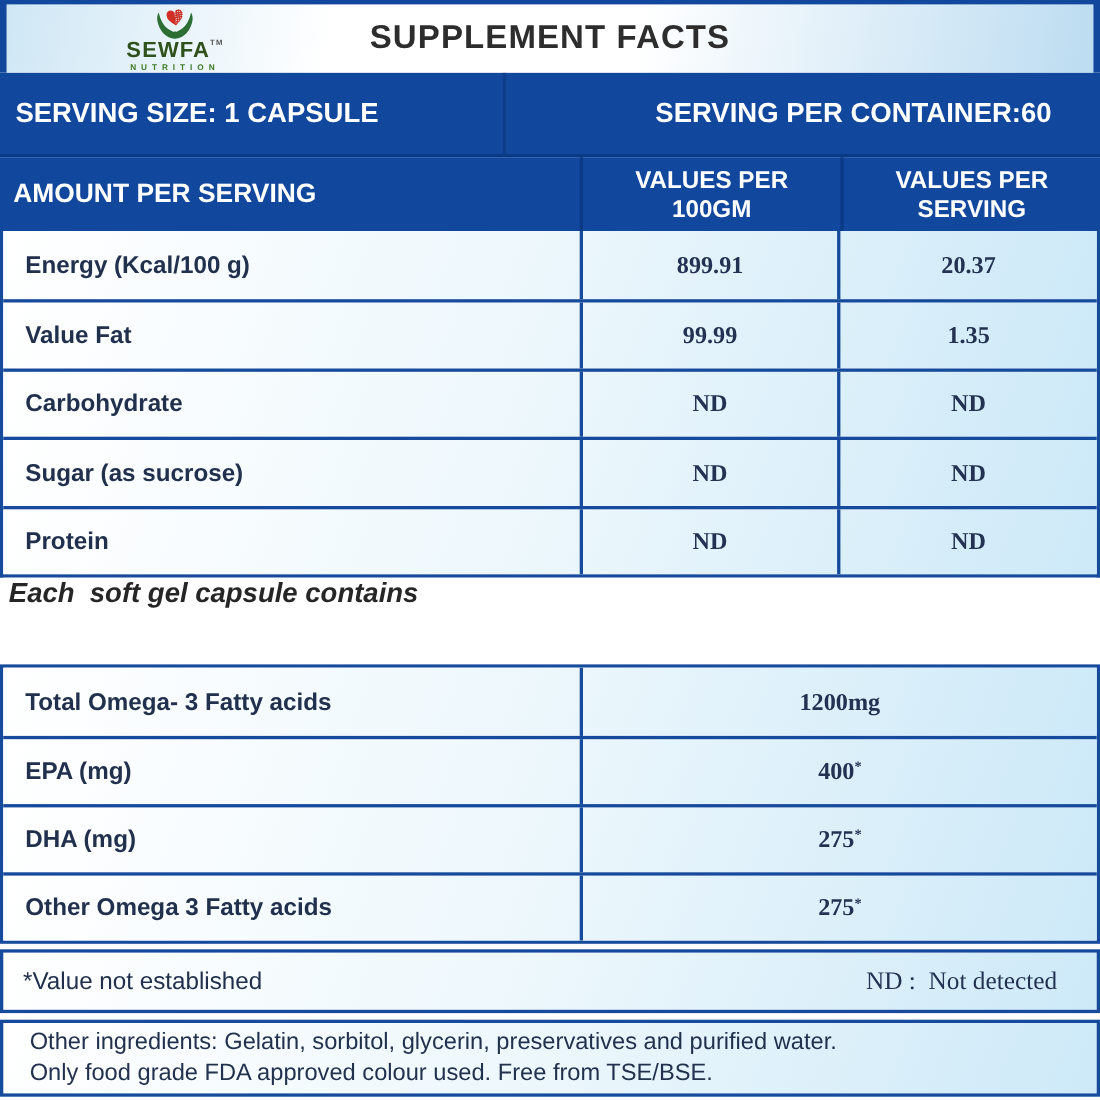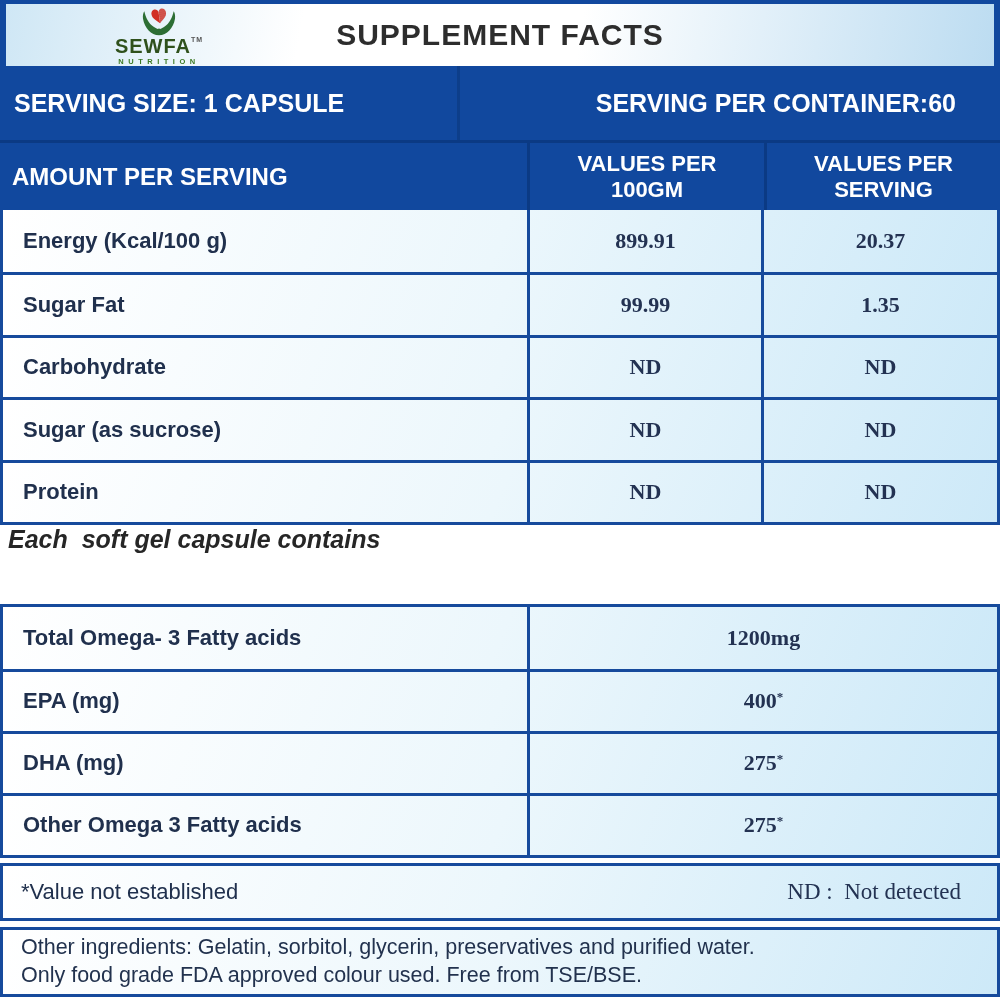--- a/index.html
+++ b/index.html
@@ -73,21 +73,21 @@
     display:flex;align-items:center;justify-content:space-between;
     padding:0 36px 0 18px;
   }
   .fn-left{font-size:22px;color:var(--label-ink);}
   .fn-right{font-family:"Liberation Serif",serif;font-size:23px;color:var(--serif-ink);white-space:pre;}
   
   .ingredients{
     margin-top:6px;border:3px solid var(--border);height:70px;
     background:linear-gradient(112deg,#ffffff 0%,#ecf7fc 50%,#cde9f8 100%);
     display:flex;flex-direction:column;justify-content:center;gap:3px;
-    padding-left:18px;font-size:21.5px;color:#22324e;
+    padding-left:24px;font-size:21.5px;color:#22324e;
   }
 </style>
 </head>
 <body>
 
 <div class="label">
 
   <div class="banner">
     <div class="logo">
       <svg viewBox="0 0 120 90" width="44" height="30">
@@ -124,21 +124,21 @@
 SERVING</div>
   </div>
 
   <div class="t1">
     <div class="tr">
       <div class="td lbl">Energy (Kcal/100 g)</div>
       <div class="td val">899.91</div>
       <div class="td val">20.37</div>
     </div>
     <div class="tr">
-      <div class="td lbl">Sugar Fat</div>
+      <div class="td lbl">Value Fat</div>
       <div class="td val">99.99</div>
       <div class="td val">1.35</div>
     </div>
     <div class="tr">
       <div class="td lbl">Carbohydrate</div>
       <div class="td val">ND</div>
       <div class="td val">ND</div>
     </div>
     <div class="tr">
       <div class="td lbl">Sugar (as sucrose)</div>

